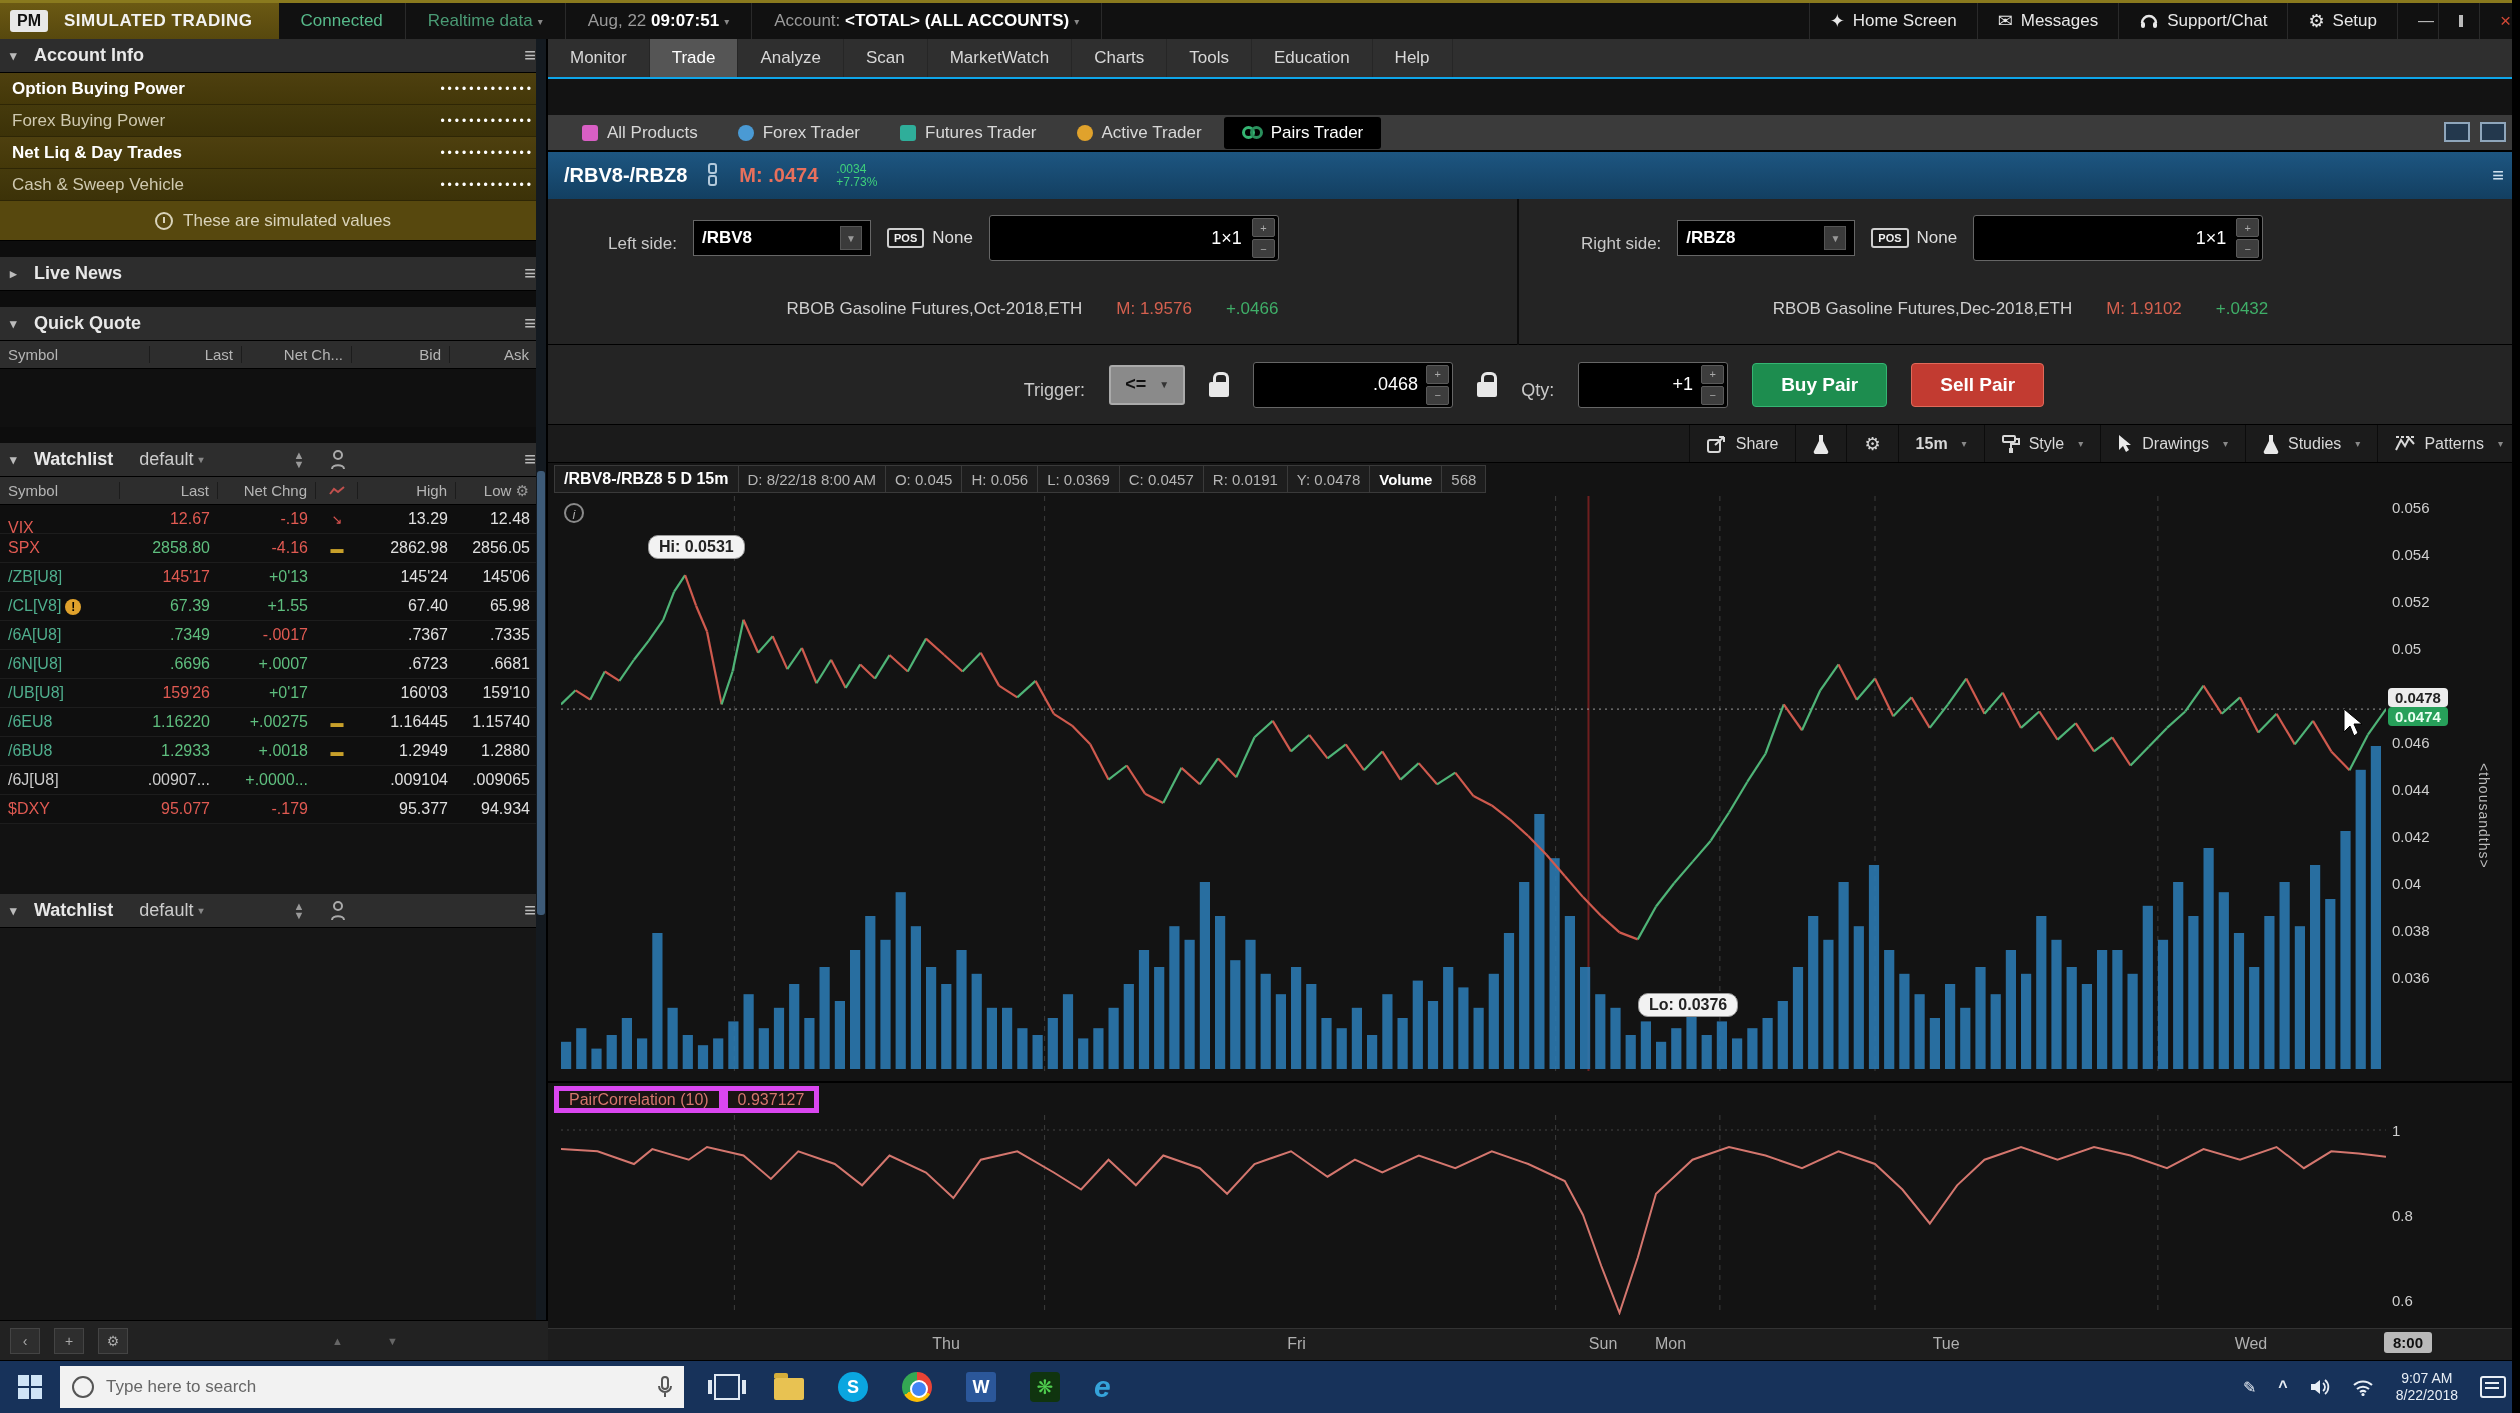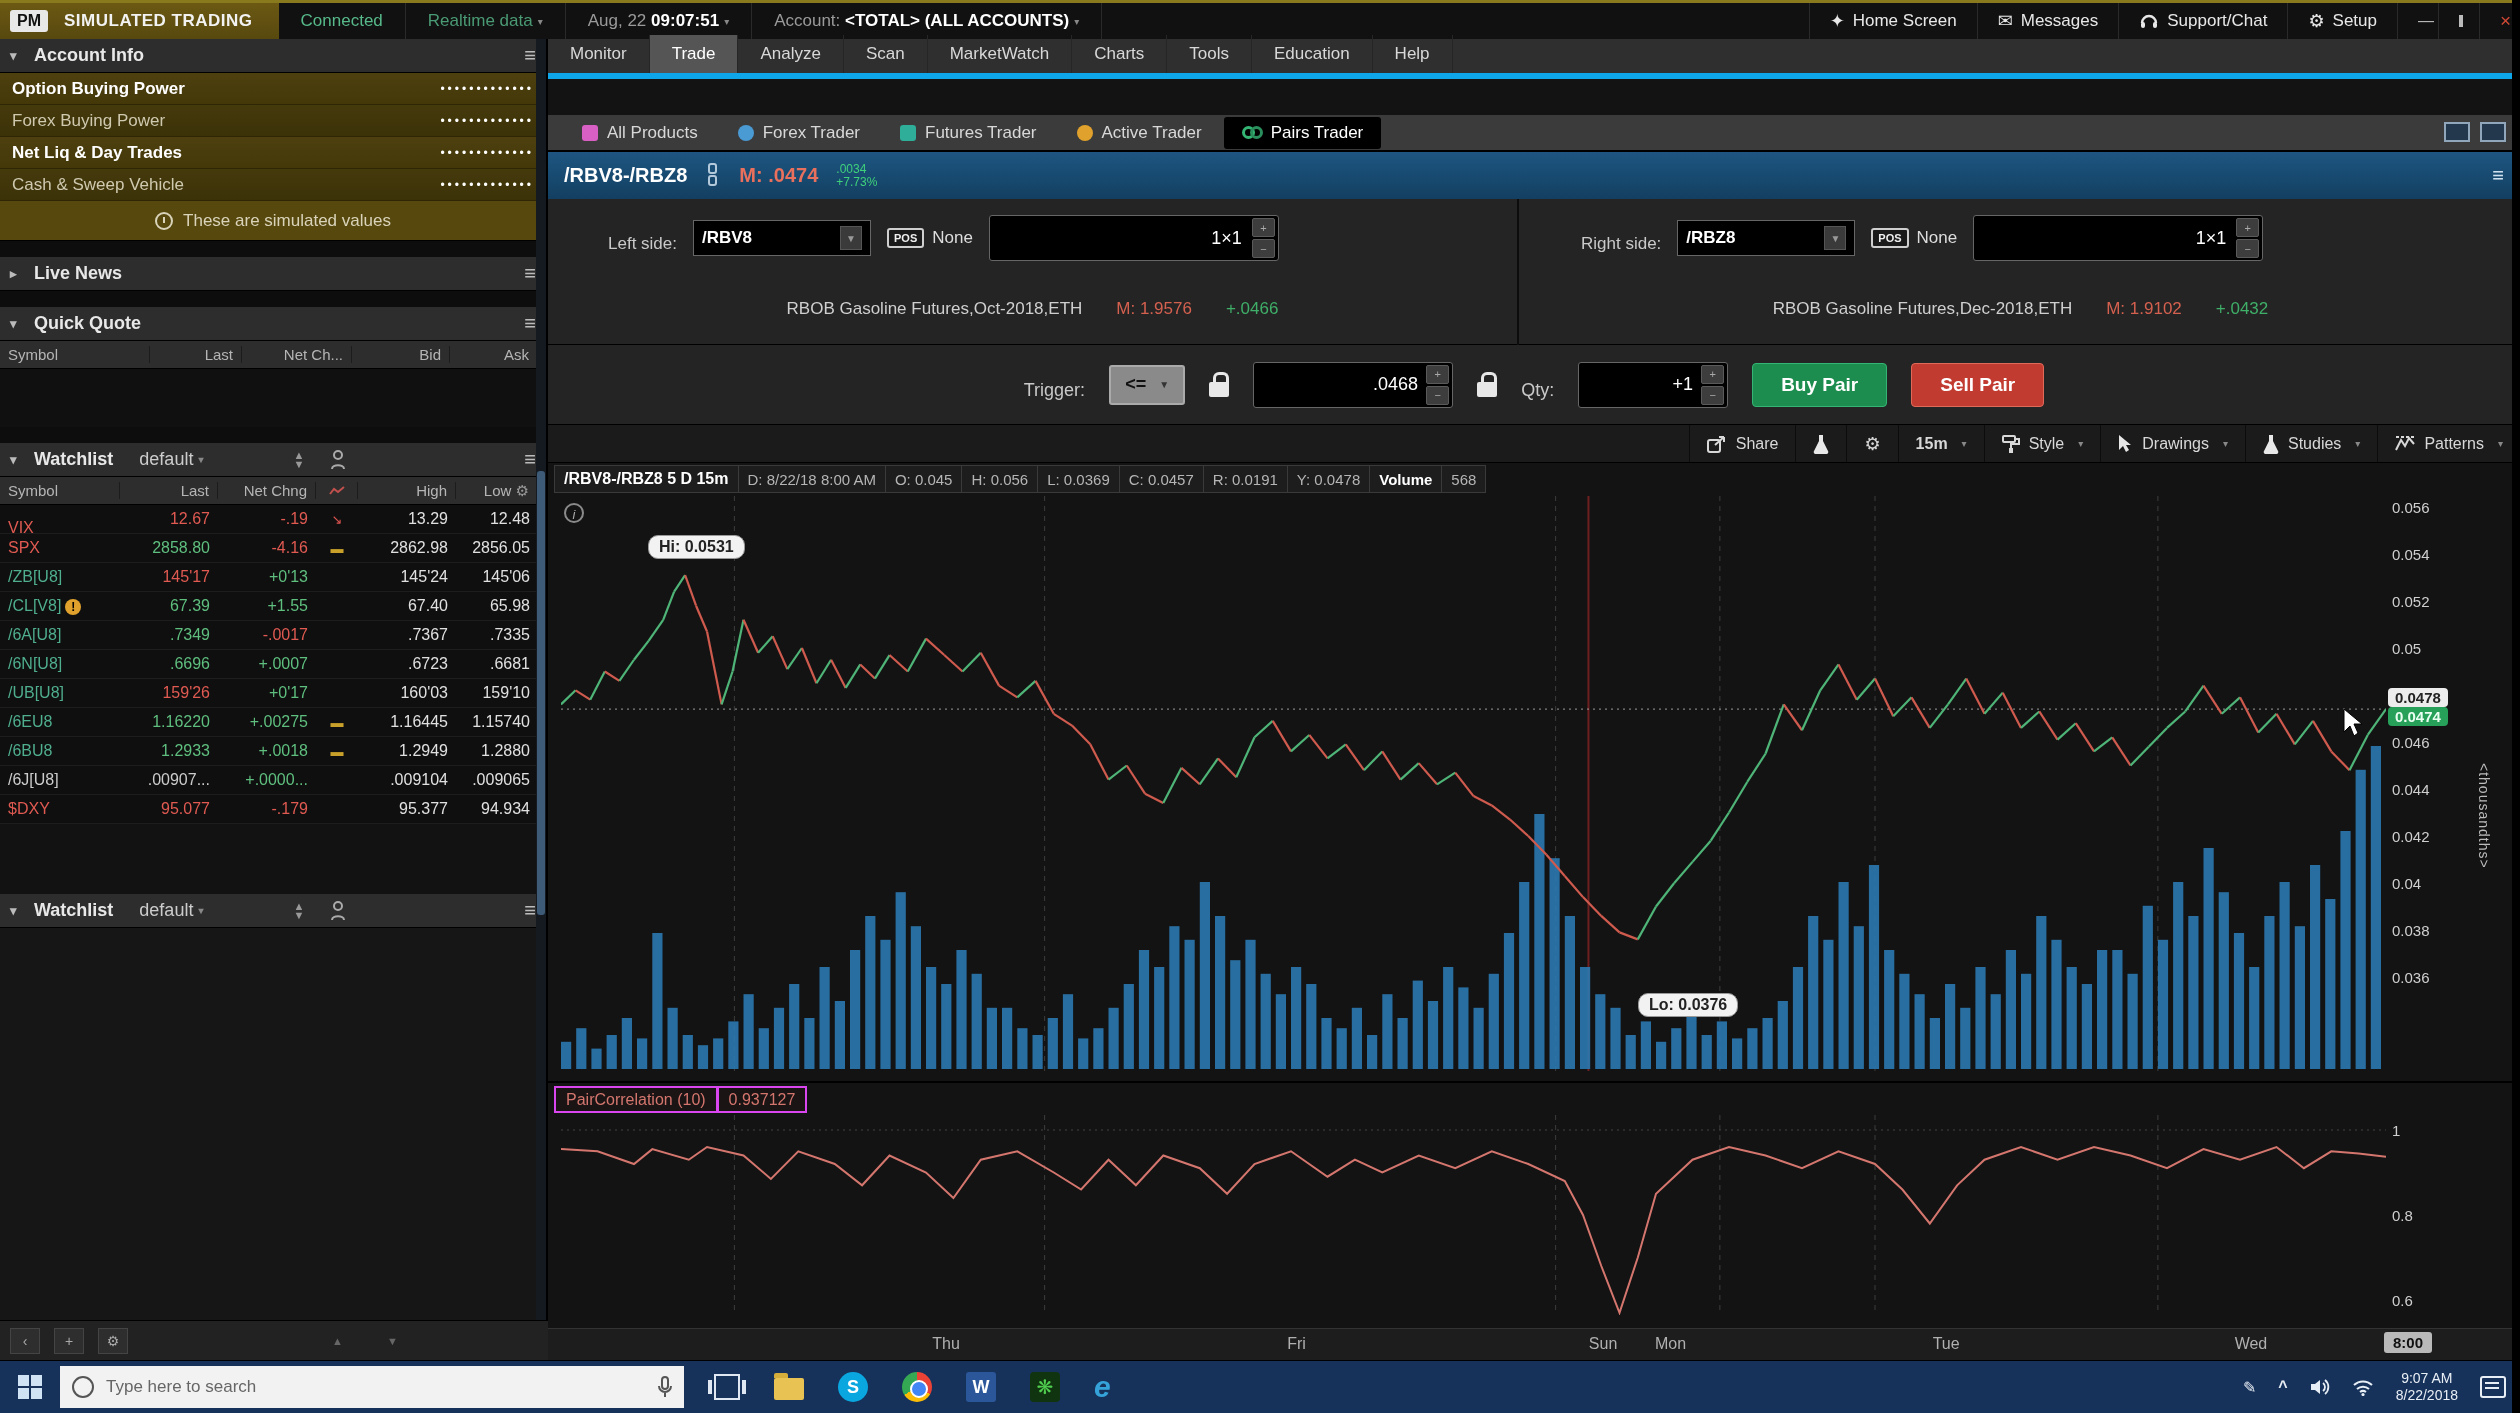--- a/index.html
+++ b/index.html
@@ -55,21 +55,21 @@
   .col-high { width:98px; } .col-low { width:82px; }
   .warn-badge { display:inline-block; width:16px; height:16px; background:#e0a22c; color:#000; border-radius:50%; font-size:12px; font-weight:bold; text-align:center; line-height:16px; margin-left:4px; }
   .wl-spacer { background:#121212; }
   .side-scroll { position:absolute; right:0; top:0; width:10px; height:1281px; background:#141a20; }
   .side-thumb { position:absolute; left:1px; top:432px; width:8px; height:444px; background:#3d5a77; border-radius:3px; }
   .side-toolbar { position:absolute; left:0; bottom:0; width:548px; height:40px; background:#222; border-top:1px solid #000; display:flex; align-items:center; gap:14px; padding:0 10px; color:#aaa; }
   .side-toolbar .tb-ic { width:30px; height:26px; background:#2e2e2e; border:1px solid #444; display:flex; align-items:center; justify-content:center; font-size:14px; }
   .mini-tri { color:#666; font-size:11px; }
 
   
-  .menubar { height:40px; background:#2f2f2f; display:flex; align-items:flex-end; border-bottom:6px solid #0ea5e9; }
+  .menubar { height:40px; background:#2f2f2f; display:flex; align-items:flex-end; border-bottom:2px solid #0ea5e9; }
   .menu-tab { padding:9px 22px; font-size:17px; color:#d8d8d8; border-right:1px solid #262626; }
   .menu-tab.active { background:#555; color:#fff; }
   .subtabs { height:37px; background:#3b3b3b; display:flex; align-items:center; padding-left:16px; gap:4px; border-bottom:2px solid #000; position:relative;margin-top:36px; }
   .subtab { display:flex; align-items:center; gap:9px; padding:6px 18px; font-size:17px; color:#d8d8d8; }
   .subtab.active { background:#000; color:#fff; border-radius:3px; }
   .st-ic { width:16px; height:16px; border-radius:3px; display:inline-block; }
   .st-ic.round { border-radius:50%; }
   .pairs-ic { position:relative; width:20px; height:14px; }
   .pairs-ic i { position:absolute; width:13px; height:13px; border:3px solid #35b573; border-radius:50%; }
   .pairs-ic i:last-child { left:8px; border-color:#2a8f5c; }
@@ -141,21 +141,21 @@
   .thousandths { position:absolute; left:1924px; top:300px; width:20px; color:#bbb; font-size:14px; writing-mode:vertical-rl; letter-spacing:1px; }
   .info-circ { position:absolute; left:16px; top:40px; width:20px; height:20px; border:2px solid #8a8a8a; border-radius:50%; color:#aaa; font-size:13px; text-align:center; line-height:19px; font-style:italic; z-index:4; }
   .watermark { position:absolute; left:420px; top:38px; width:1000px; text-align:center; z-index:5; font-family:"DejaVu Serif", serif; font-weight:bold; color:#c5322a;
                -webkit-text-stroke:2px #f0f0f0; text-shadow:0 0 3px #fff; letter-spacing:3px; }
   .watermark .l1 { font-size:50px; }
   .watermark .l2 { font-size:47px; margin-top:6px; }
   .price-bubble { position:absolute; background:#f2f2f2; color:#222; font-size:16px; font-weight:bold; padding:2px 10px; border-radius:10px; z-index:6; border:1px solid #999; }
   .cursor-arrow { position:absolute; z-index:7; }
   .study-pane { position:absolute; left:0; top:618px; width:1972px; height:245px; border-top:2px solid #000; }
   .study-labels { position:absolute; left:6px; top:3px; display:flex; height:27px; font-size:16px; color:#d4766e; }
-  .study-box { background:#1a1414; border:2px solid #d946ef; display:flex; align-items:center; padding:0 10px; margin-right:-1px; }
+  .study-box { background:#1a1414; border:5px solid #d946ef; display:flex; align-items:center; padding:0 10px; margin-right:-1px; }
   .study-axis { position:absolute; left:1838px; top:32px; width:80px; height:200px; font-size:15px; color:#cfcfcf; }
   .x-axis { position:absolute; left:0; top:865px; width:1972px; height:32px; background:#1d1d1d; border-top:1px solid #333; font-size:16px; color:#b0b0b0; }
   .x-lab { position:absolute; top:6px; transform:translateX(-50%); }
   .time-bubble { position:absolute; left:1836px; top:3px; background:#b9b9b9; color:#111; font-weight:bold; padding:2px 9px; border-radius:3px; font-size:15px; }
   .chart-controls { position:absolute; left:0; top:897px; width:1972px; height:36px; background:#161616; border-top:1px solid #000; display:flex; align-items:center; color:#aaa; font-size:15px; }
   .collapse-tab { position:absolute; left:150px; top:0; width:40px; height:24px; background:#3a3a3a; border:1px solid #555; border-top:none; border-radius:0 0 5px 5px; display:flex; align-items:center; justify-content:center; color:#ccc; font-size:11px; }
   .cc-right { margin-left:auto; display:flex; align-items:center; gap:20px; padding-right:16px; }
   .cc-ic { font-size:19px; color:#bcbcbc; }
   .drawing-set { color:#b5b5b5; }
   .focus-strip { position:absolute; left:1964px; top:120px; width:6px; height:560px; background:#2d6da3; }

